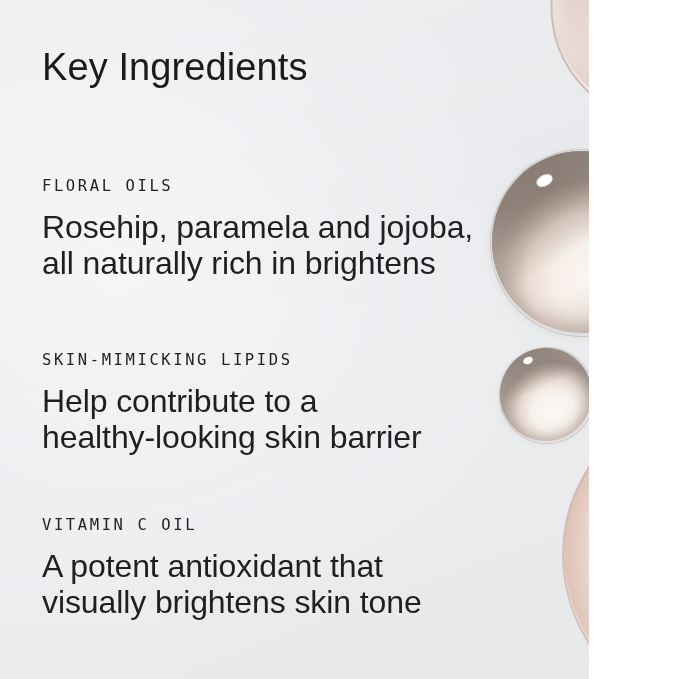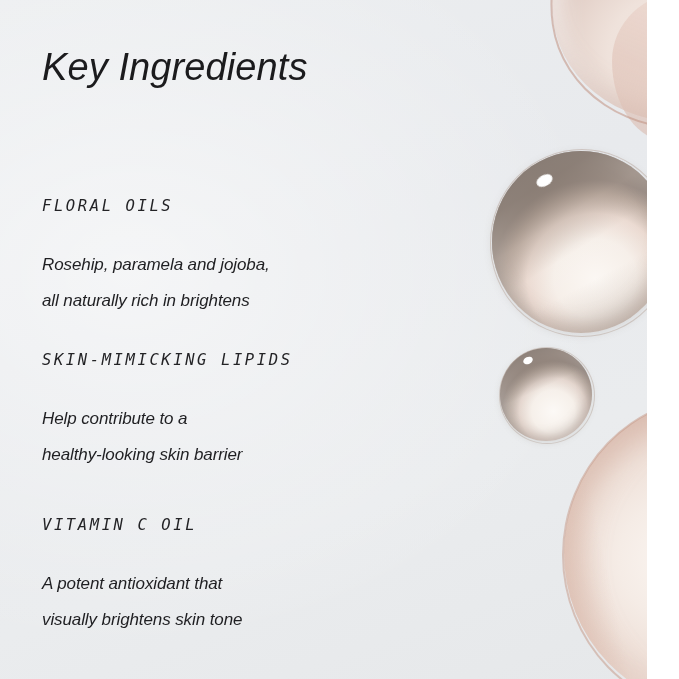--- a/index.html
+++ b/index.html
@@ -6,25 +6,24 @@
     margin: 0;
     padding: 0;
   }
   body {
     background: #ffffff;
     font-family: "Liberation Sans", sans-serif;
   }
 
   #canvas {
     position: relative;
-    width: 647px;
+    width: 589px;
     height: 679px;
     overflow: hidden;
     background: #0ea5e9;
-    font-style: italic;
   }
 
   
   .bg-sheen {
     position: absolute;
     inset: 0;
     background:
       linear-gradient(160deg, #eceef0 0%, #e8eaed 40%, #eaecee 70%, #e6e8ea 100%);
   }
   .bg-vignette {
@@ -247,37 +246,37 @@
     letter-spacing: 0.1px;
     color: #1b1b1d;
     white-space: nowrap;
   }
 
   .section {
     position: absolute;
     left: 42px;
     width: 430px;
   }
-  .section-1 { top: 196px; }
+  .section-1 { top: 176px; }
   .section-2 { top: 350px; }
   .section-3 { top: 515px; }
 
   .section-label {
     font-family: "DejaVu Sans Mono", "Liberation Mono", monospace;
     font-size: 15.5px;
     line-height: 20px;
     letter-spacing: 2.6px;
     color: #232326;
     font-weight: 400;
     white-space: nowrap;
   }
 
   .section-body {
-    margin-top: 31px;
-    font-size: 17px;
+    margin-top: 13px;
+    font-size: 32px;
     line-height: 36px;
     font-weight: 400;
     letter-spacing: -0.1px;
     color: #1f1f22;
   }
   .section-body .line {
     display: block;
     white-space: nowrap;
   }
 </style>

